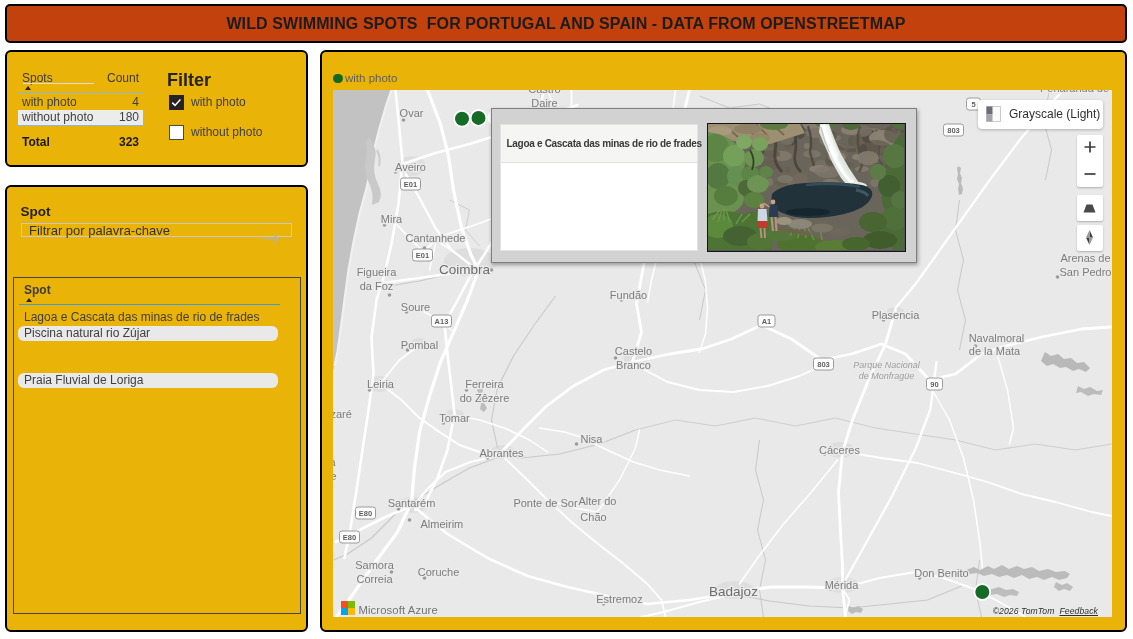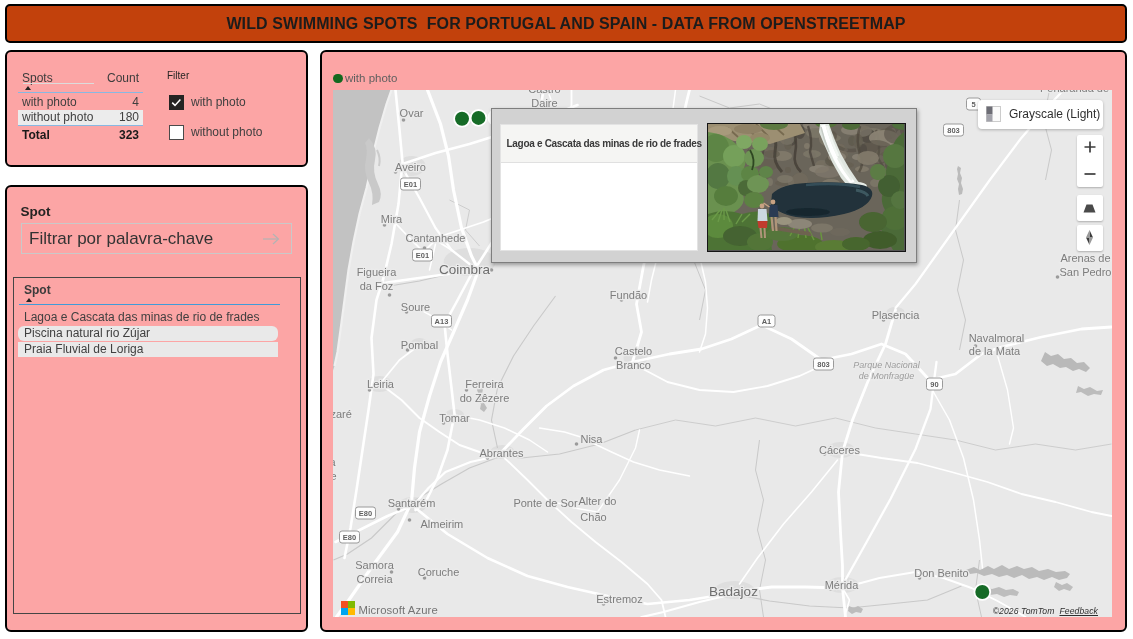--- a/index.html
+++ b/index.html
@@ -2,43 +2,43 @@
 <html><head>
 <meta charset="utf-8">
 <style>
   * { margin:0; padding:0; box-sizing:border-box; }
   html,body { width:1133px; height:639px; background:#fff; overflow:hidden;
     font-family:"Liberation Sans", sans-serif; }
   .titlebar { position:absolute; left:5px; top:4px; width:1122px; height:39px;
     background:#c2410c; border:2.5px solid #000; border-radius:5px;
     display:flex; align-items:center; justify-content:center;
     font-weight:bold; font-size:16px; color:#1c1c1c; letter-spacing:0.1px; }
-  .panel { position:absolute; background:#fca5a5; border:2.5px solid #000; border-radius:6px; }
+  .panel { position:absolute; background:#eab308; border:2.5px solid #000; border-radius:6px; }
   #p1 { left:5px; top:50px; width:302.5px; height:117px; }
   #p2 { left:5px; top:185px; width:302.5px; height:446.5px; }
   #pmap { left:320px; top:50px; width:807px; height:581.5px; }
 
   
   #tbl { position:absolute; left:11px; top:18.5px; width:125px; font-size:12px; color:#3f3f3f; }
   .trow { display:flex; justify-content:space-between; height:14.7px; line-height:14.7px; }
   .blue1 { border-top:1.5px solid #88b8e2; }
   .rowalt { background:#ececec; }
   .tot  { font-weight:bold; color:#1a1a1a; }
   .tri { position:absolute; width:0; height:0; border-left:3.2px solid transparent;
     border-right:3.2px solid transparent; border-bottom:4px solid #252423; }
-  .ftitle { position:absolute; left:160px; top:17.5px; font-size:10px; font-weight:normal; color:#252423; }
+  .ftitle { position:absolute; left:160px; top:17.5px; font-size:18px; font-weight:bold; color:#252423; }
   .cbrow { position:absolute; left:162px; display:flex; align-items:center; font-size:12px; color:#404040; }
   .cb { width:14.5px; height:14.5px; margin-right:7.5px; position:relative; }
   .cb.on { background:#252423; }
   .cb.off { background:#fff; border:1.6px solid #4a4a4a; }
 
   
   .sptitle { position:absolute; left:13.5px; top:17px; font-size:13.5px; font-weight:bold; color:#252423; }
-  .search { position:absolute; left:13.5px; top:36px; width:271.5px; height:31px; border:1px solid #c9c9c9;
-    font-size:17px; color:#333; display:flex; align-items:center; padding-left:7.5px; }
+  .search { position:absolute; left:13.5px; top:36px; width:271.5px; height:14px; border:1px solid #c9c9c9;
+    font-size:13px; color:#333; display:flex; align-items:center; padding-left:7.5px; }
   .listbox { position:absolute; left:6px; top:90px; width:287.5px; height:336.5px; border:1.5px solid #454545; }
   .lhead { position:absolute; left:10px; top:5px; font-size:12px; font-weight:bold; color:#3c3c3c; }
   .lrow { position:absolute; left:4px; width:260px; height:15px; line-height:15px; font-size:12px;
     color:#404040; padding-left:6px; white-space:nowrap; }
   .lalt { background:#e9e9e9; }
 
   
   .ttip { position:absolute; left:169px; top:55.5px; width:425.5px; height:155.5px;
     background:#d2d2d2; border:1px solid #7e7e7e; box-shadow:1px 2px 4px rgba(0,0,0,0.35); }
   .twhite { position:absolute; left:8px; top:15px; width:198px; height:127.5px; background:#fff;
@@ -71,21 +71,21 @@
       <div class="blue1"></div>
       <div class="trow" style="margin-top:2px;padding:0 4px;">
         <span>with photo</span>
         <span>4</span>
       </div>
       <div class="trow rowalt" style="padding:0 4px;">
         <span>without photo</span>
         <span>180</span>
       </div>
       <div class="blue1"></div>
-      <div class="trow tot" style="margin-top:2px;padding:0 4px;">
+      <div class="trow tot" style="margin-top:9px;padding:0 4px;">
         <span>Total</span>
         <span>323</span>
       </div>
     </div>
     <div style="position:absolute;left:15.5px;top:30.5px;width:71px;border-top:1px solid #dcdcdc;"></div>
     <div class="tri" style="left:17.5px;top:33.5px;"></div>
     <div class="ftitle">Filter</div>
     <div class="cbrow" style="top:43px;"><span class="cb on">
       <svg width="14.5" height="14.5" viewBox="0 0 14.5 14.5" style="position:absolute;left:0;top:0">
         <polyline points="3.2,7.6 6,10.4 11.4,4.4" fill="none" stroke="#fff" stroke-width="1.5"></polyline>
@@ -101,21 +101,21 @@
         <line x1="1" y1="7" x2="16" y2="7" stroke="#b3b3b3" stroke-width="1.2"></line>
         <polyline points="11,2 16.4,7 11,12" fill="none" stroke="#b3b3b3" stroke-width="1.2"></polyline>
       </svg>
     </div>
     <div class="listbox">
       <div class="lhead">Spot</div>
       <div class="tri" style="left:11.5px;top:20px;"></div>
       <div style="position:absolute;left:5px;top:26px;width:261px;border-top:1.6px solid #3f9bd8;"></div>
       <div class="lrow" style="top:31.5px;">Lagoa e Cascata das minas de rio de frades</div>
       <div class="lrow lalt" style="top:47.8px;border-radius:6px;">Piscina natural rio Zújar</div>
-      <div class="lrow lalt" style="top:64px;">Praia Fluvial de Loriga</div>
+      <div class="lrow lalt" style="top:95px;border-radius:6px;">Praia Fluvial de Loriga</div>
     </div>
   </div>
 
   <div class="panel" id="pmap">
     <div style="position:absolute;left:11px;top:21.5px;width:9.5px;height:9.5px;border-radius:50%;background:#13691f;"></div>
     <div style="position:absolute;left:23px;top:19.5px;font-size:11.5px;color:#5f5f5f;">with photo</div>
 
     <div id="mapwrap" style="position:absolute;left:11px;top:37.5px;width:779px;height:527.5px;overflow:hidden;background:#e9e9e9;">
       <svg id="map" width="779" height="528" viewBox="0 0 779 528">
       <path d="M 58.5 0.0 L 53.5 14.0 L 46.5 38.0 L 41.5 58.0 L 38.5 76.0 L 33.5 98.0 L 26.5 124.0 L 20.5 152.0 L 15.5 180.0 L 11.5 210.0 L 7.5 240.0 L 4.5 262.0 L 1.5 276.0 L -0.5 282.0 L -2 282 L -2 -2 L 60 -2 Z" fill="#c2c2c2"></path>

